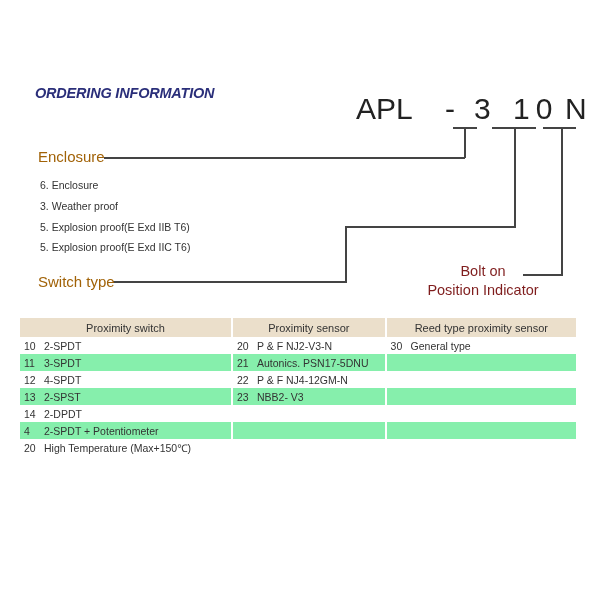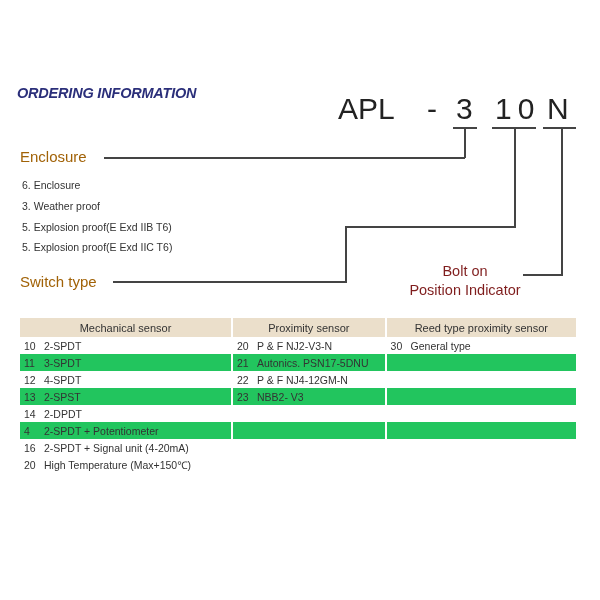--- a/index.html
+++ b/index.html
@@ -1,36 +1,36 @@
 <!DOCTYPE html>
 <html><head>
 <meta charset="utf-8">
 <style>
   * { box-sizing: border-box; margin: 0; padding: 0; }
   html, body { width: 600px; height: 600px; background: #ffffff; overflow: hidden; }
   body { position: relative; font-family: "Liberation Sans", sans-serif; color: #2a2a2a; }
-  .abs { position: absolute; }
+  .abs { position: absolute; margin-left: 18px; }
   .title {
     left: 17px; top: 85px; font-size: 14.5px; font-weight: bold; font-style: italic;
     color: #2b2f7a; letter-spacing: -0.2px;
   }
   .code { top: 92px; font-size: 30px; color: #222; letter-spacing: 0; }
   .label-big { font-size: 15px; color: #a16207; }
   .opt { left: 22px; font-size: 10.5px; color: #333; }
   .line { position: absolute; background: #444; }
   .bolt { font-size: 14.5px; color: #7f1d1d; text-align: center; line-height: 19px; }
   table.spec {
     position: absolute; left: 18px; top: 318px; width: 560px;
     border-collapse: separate; border-spacing: 2px 0; font-size: 10.5px; color: #333;
   }
   table.spec th {
     background: #ebdfcb; font-weight: normal; height: 19px; font-size: 11px; color: #333;
   }
   table.spec td { height: 17px; padding-left: 4px; white-space: nowrap; }
-  table.spec tr.shade td { background: #22c55e; }
+  table.spec tr.shade td { background: #86efac; }
   .num { display: inline-block; width: 20px; }
 </style>
 </head>
 <body>
 
 <div class="abs title">ORDERING INFORMATION</div>
 
 <div class="abs code" style="left:338px;">APL</div>
 <div class="abs code" style="left:427px;">-</div>
 <div class="abs code" style="left:456px;">3</div>
@@ -64,21 +64,21 @@
 </div>
 
 <table class="spec">
   <colgroup>
     <col style="width:212px">
       <col style="width:152px">
       <col style="width:192px">
   </colgroup>
   <thead>
     <tr>
-      <th>Mechanical sensor</th>
+      <th>Proximity switch</th>
       <th>Proximity sensor</th>
       <th>Reed type proximity sensor</th>
     </tr>
   </thead>
   <tbody>
     <tr>
       <td><span class="num">10</span><span>2-SPDT</span></td>
       <td><span class="num">20</span><span>P &amp; F NJ2-V3-N</span></td>
       <td><span class="num">30</span><span>General type</span></td>
     </tr>
@@ -101,23 +101,18 @@
       <td><span class="num">14</span><span>2-DPDT</span></td>
       <td></td>
         <td></td>
     </tr>
     <tr class="shade">
       <td><span class="num">4</span><span>2-SPDT + Potentiometer</span></td>
       <td></td>
         <td></td>
     </tr>
     <tr>
-      <td><span class="num">16</span><span>2-SPDT + Signal unit (4-20mA)</span></td>
-      <td></td>
-        <td></td>
-    </tr>
-    <tr>
       <td><span class="num">20</span><span>High Temperature (Max+150℃)</span></td>
       <td></td>
         <td></td>
     </tr>
   </tbody>
 </table>
 
 </body></html>

